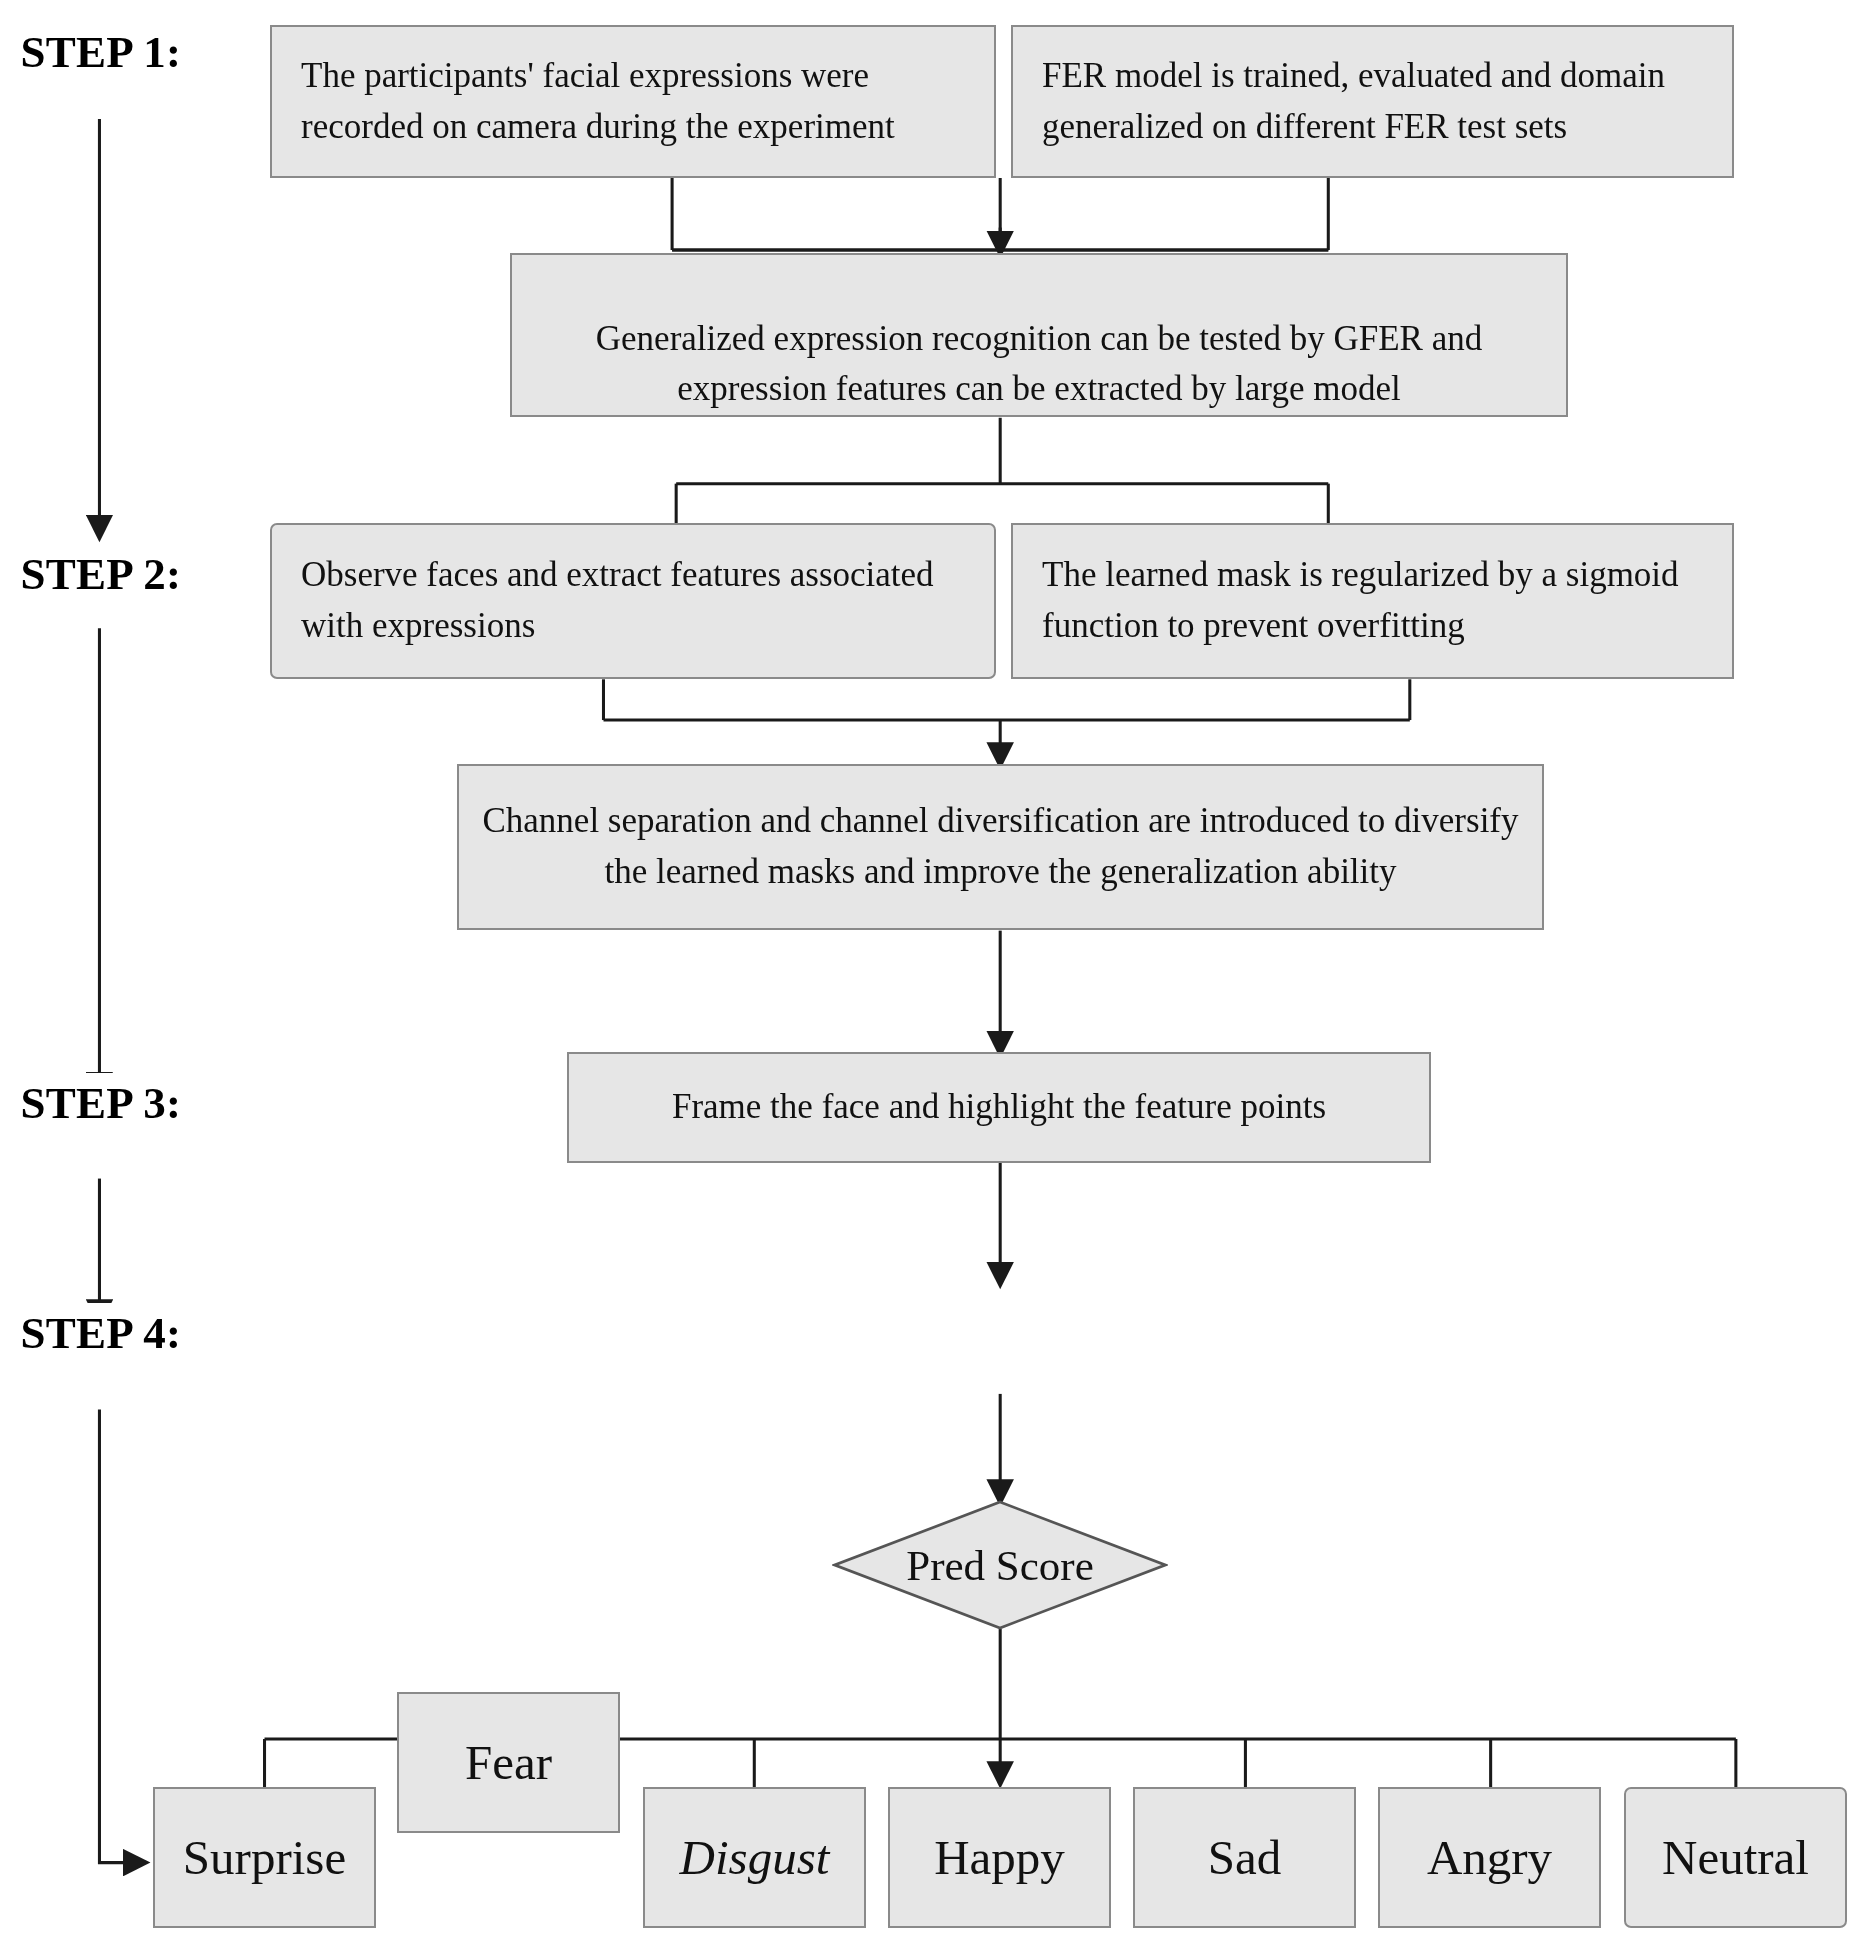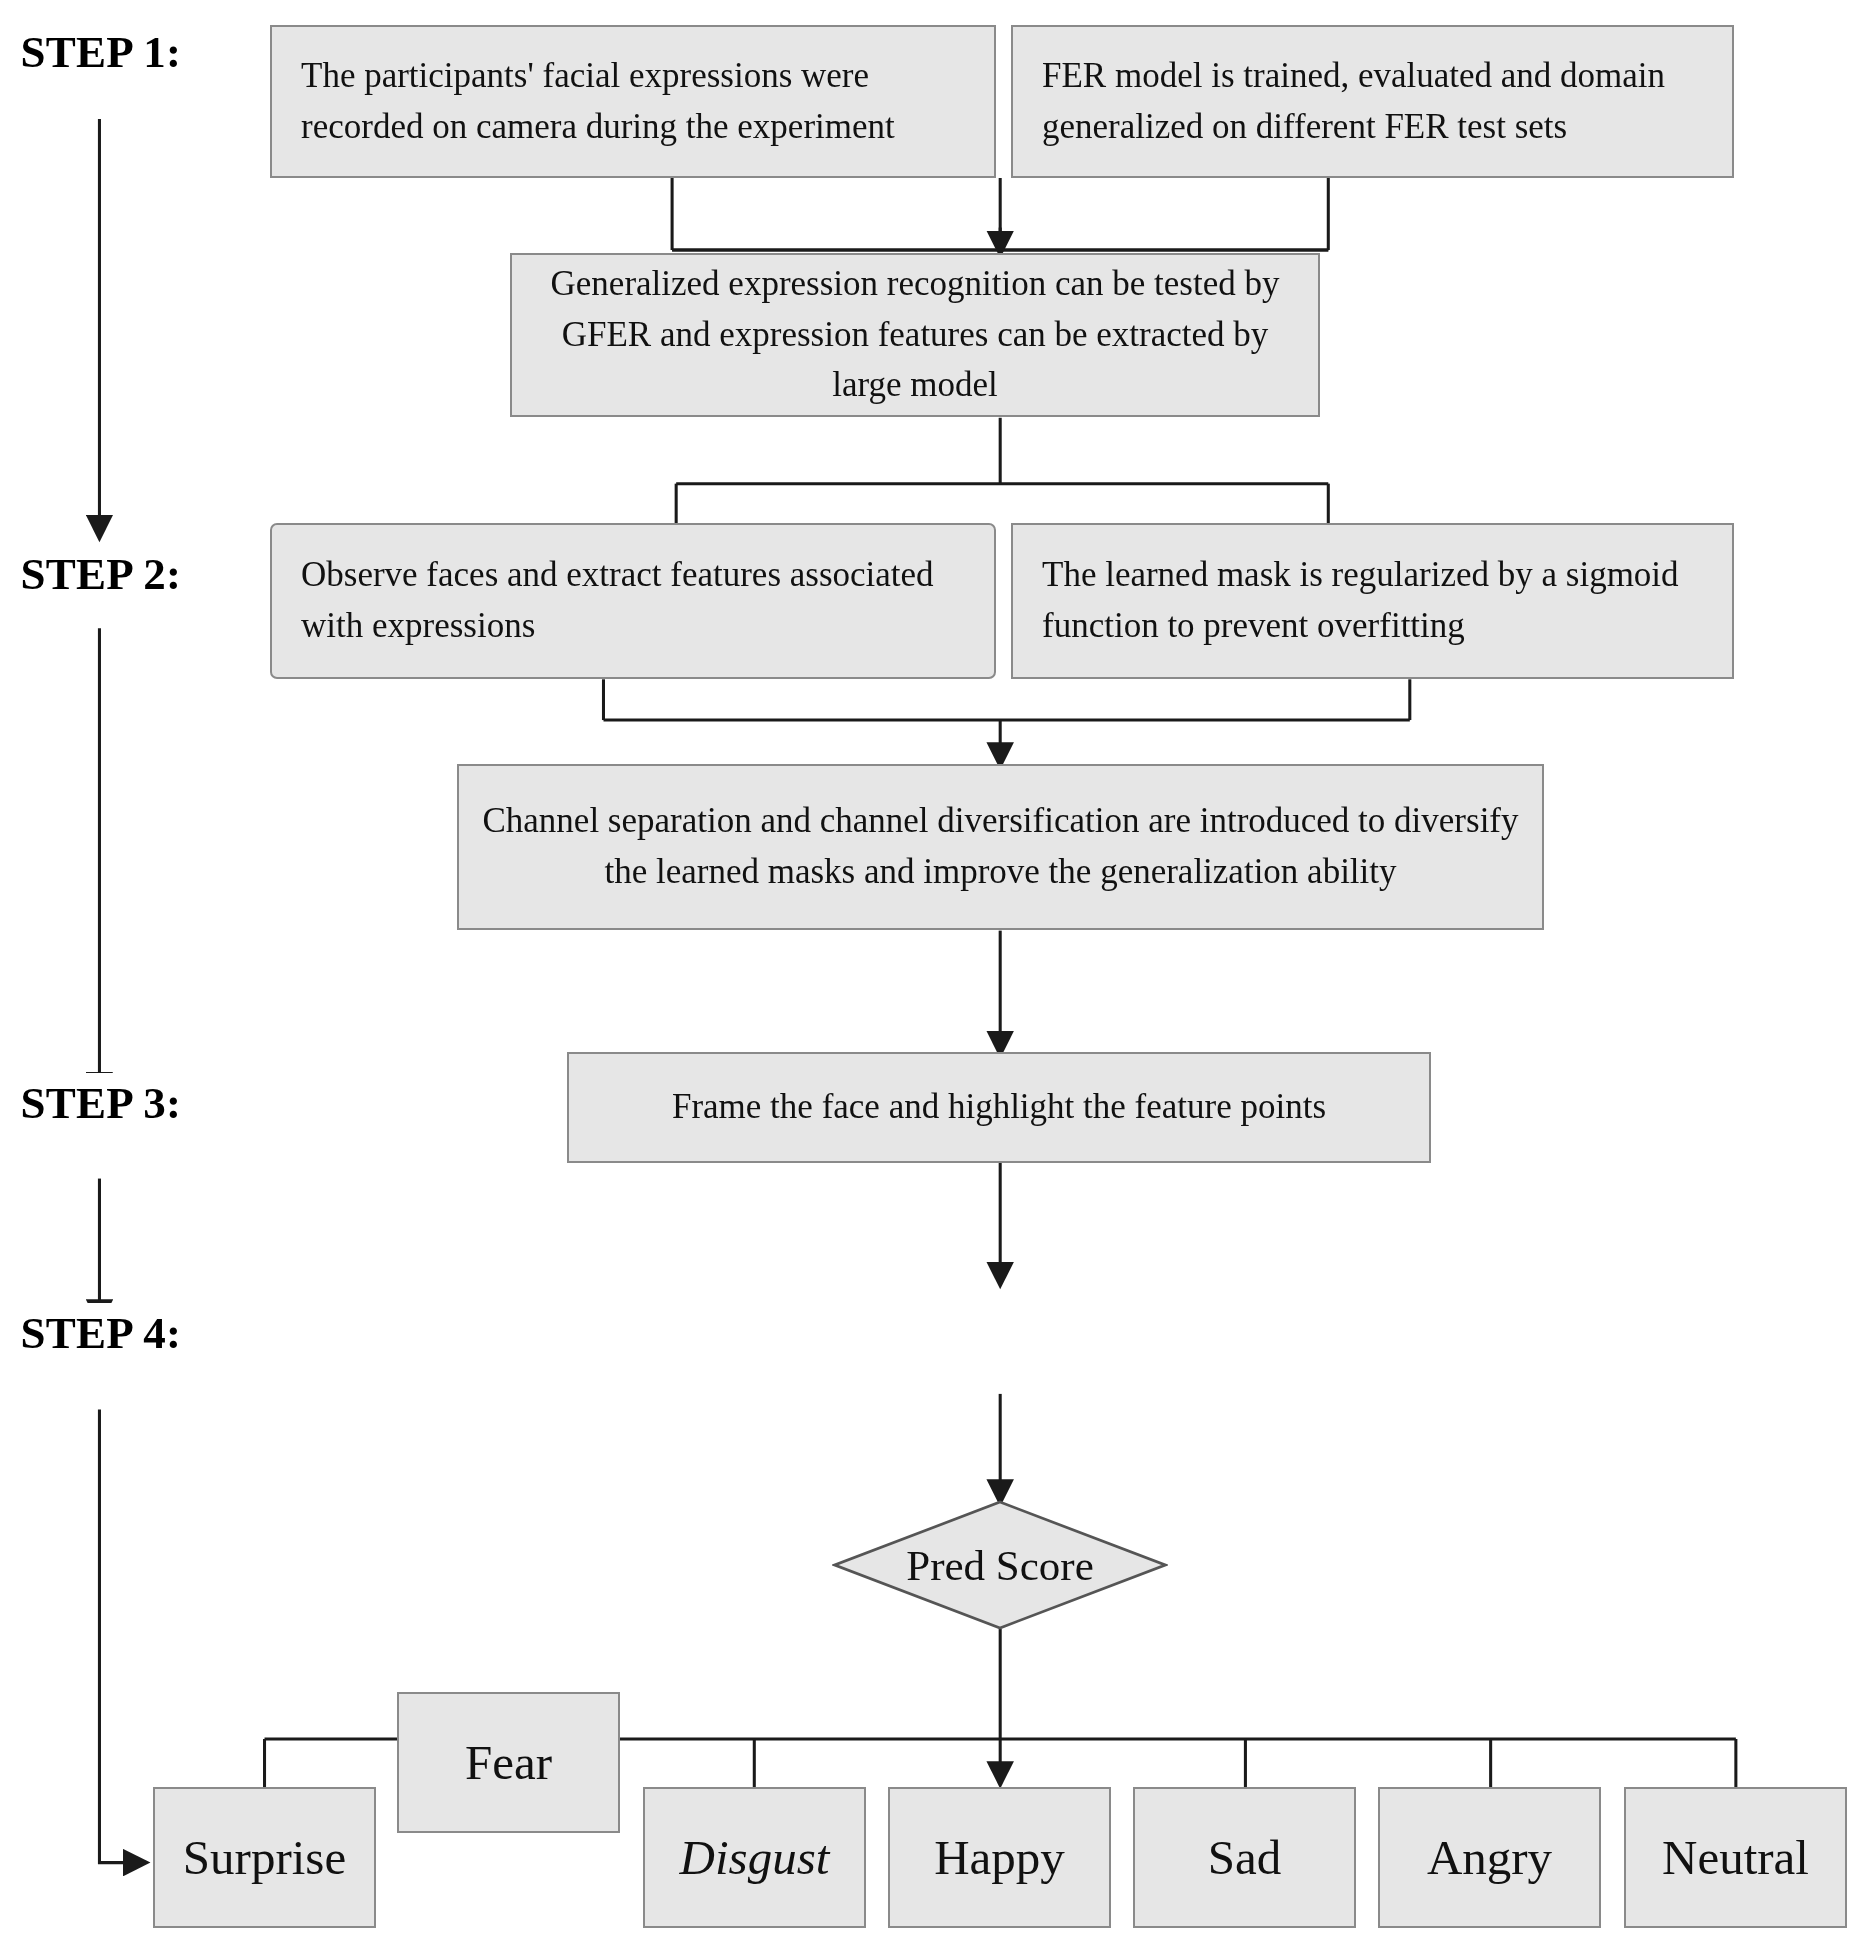--- a/index.html
+++ b/index.html
@@ -126,21 +126,21 @@
   <div class="steplabel" style="left:20.4px; top:1303px;">STEP 4:</div>
 
   <div class="node" style="left:270px; top:25px; width:726px; height:153px;">
     <span class="txt">The participants' facial expressions were recorded on camera during the experiment</span>
   </div>
 
   <div class="node" style="left:1011px; top:25px; width:723px; height:153px;">
     <span class="txt">FER model is trained, evaluated and domain generalized on different FER test sets</span>
   </div>
 
-  <div class="node center" style="left:510px; top:253px; width:810px; height:164px;">
+  <div class="node center" style="left:510px; top:253px; width:1058px; height:164px;align-items:flex-end;">
     <span class="txt">Generalized expression recognition can be tested by GFER and expression features can be extracted by large model</span>
   </div>
 
   <div class="node" style="left:270px; top:523px; width:726px; height:156px;border-radius:7px;">
     <span class="txt">Observe faces and extract features associated with expressions</span>
   </div>
 
   <div class="node" style="left:1011px; top:523px; width:723px; height:156px;">
     <span class="txt">The learned mask is regularized by a sigmoid function to prevent overfitting</span>
   </div>
@@ -172,18 +172,18 @@
   </div>
   <div class="node emotion" style="left:888px; top:1787px; width:223px; height:141px;">
     <span class="txt">Happy</span>
   </div>
   <div class="node emotion" style="left:1133px; top:1787px; width:223px; height:141px;">
     <span class="txt">Sad</span>
   </div>
   <div class="node emotion" style="left:1378px; top:1787px; width:223px; height:141px;">
     <span class="txt">Angry</span>
   </div>
-  <div class="node emotion" style="left:1624px; top:1787px; width:223px; height:141px;">
+  <div class="node emotion" style="left:1624px; top:1787px; width:223px; height:141px;border-radius:7px;">
     <span class="txt">Neutral</span>
   </div>
 
 </div>
 
 
 </body></html>

